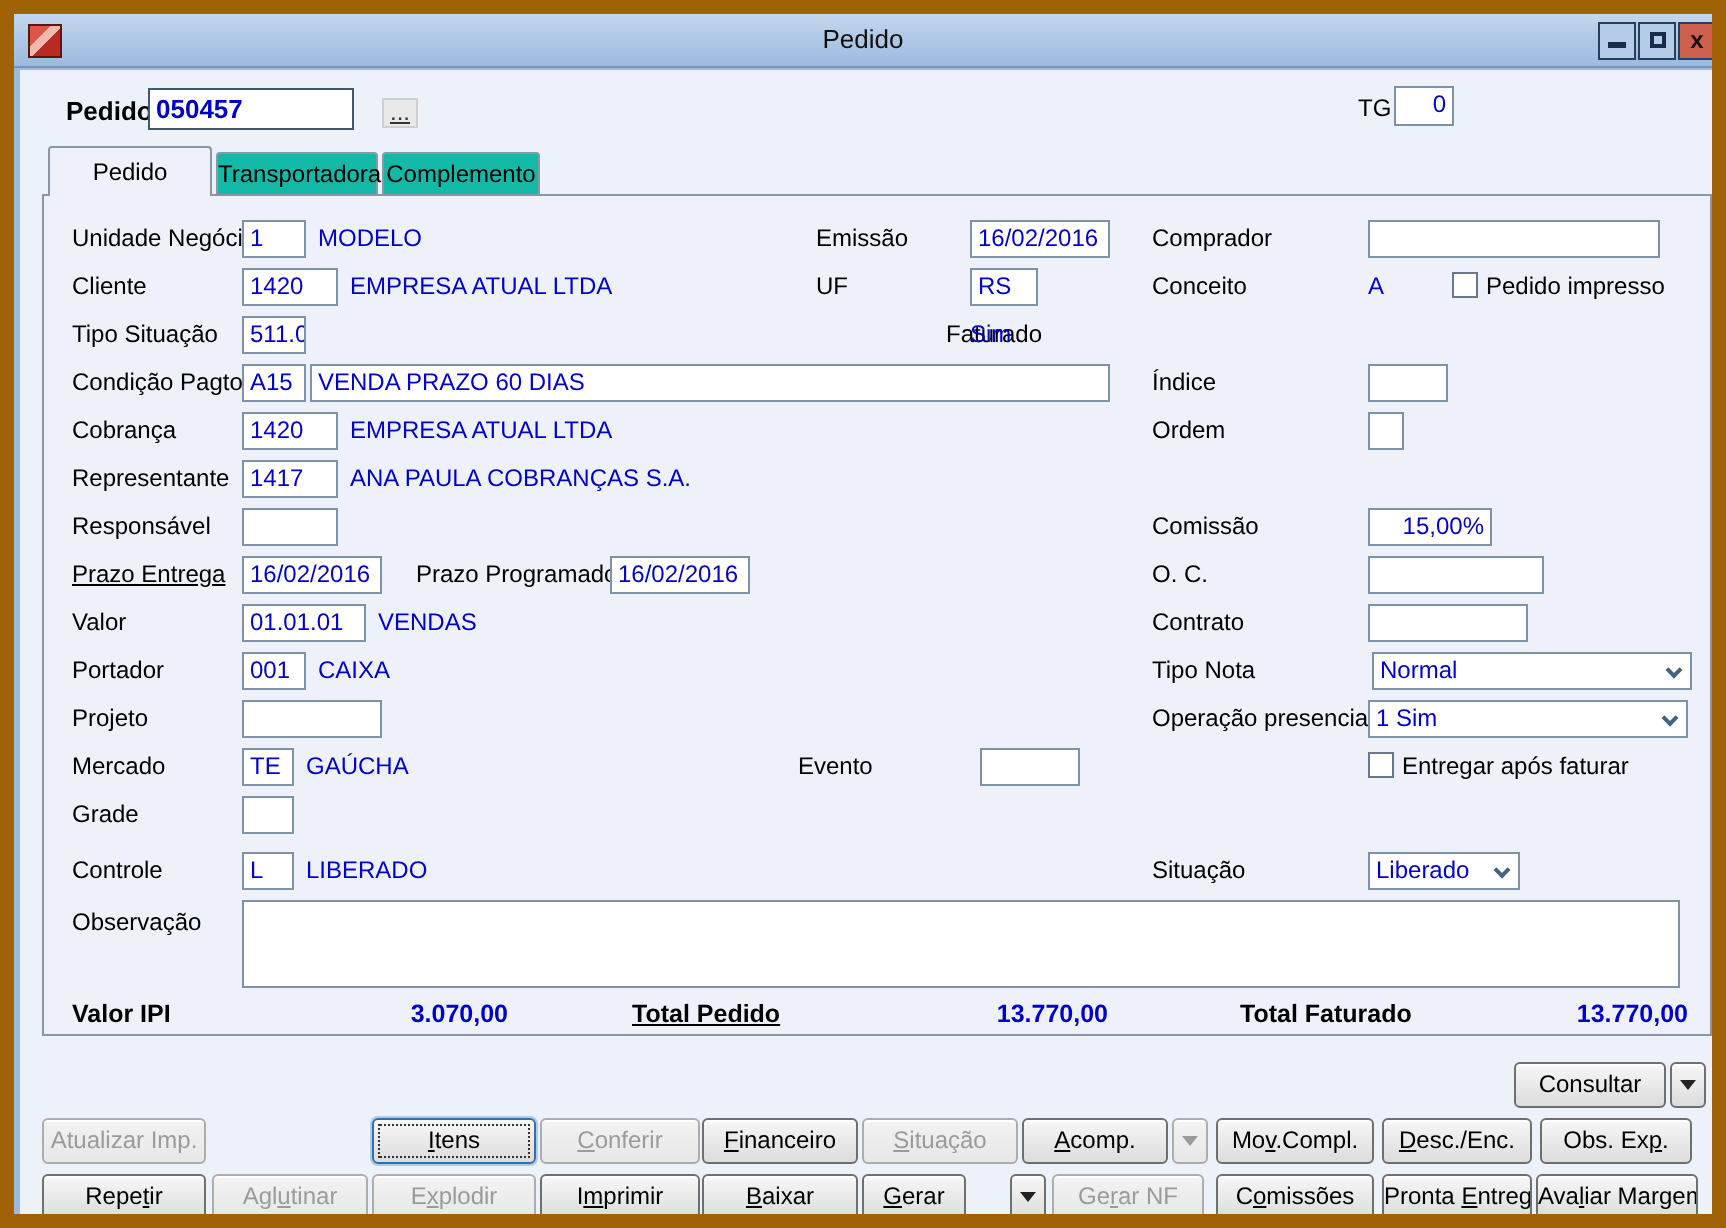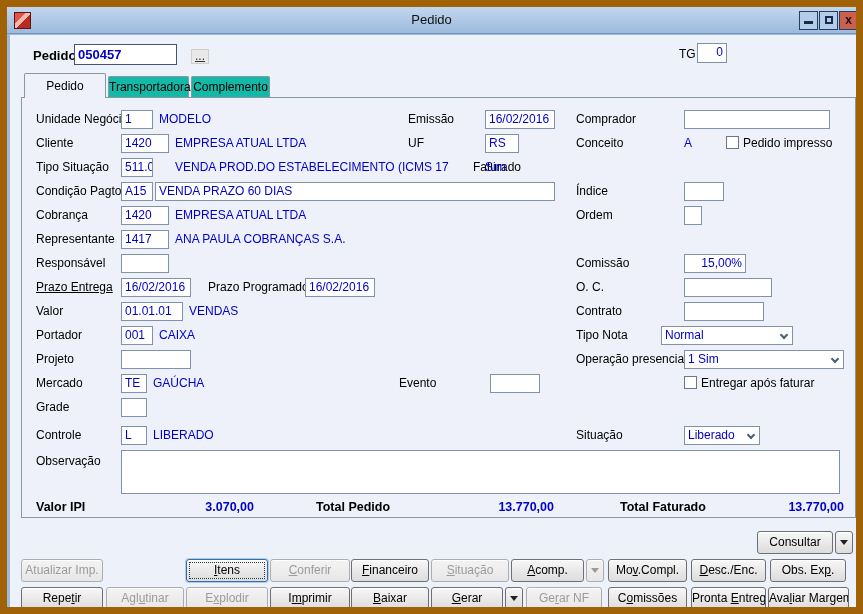--- a/index.html
+++ b/index.html
@@ -95,21 +95,20 @@
     <div class="val" style="left:153px;top:36px;">EMPRESA ATUAL LTDA</div>
     <div class="lbl" style="left:386px;top:36px;">UF</div>
     <div class="inp" style="left:463px;top:36px;width:34px;">RS</div>
     <div class="lbl" style="left:554px;top:36px;">Conceito</div>
     <div class="val" style="left:662px;top:36px;">A</div>
     <span class="cb" style="left:704px;top:38px;"></span>
     <div class="lbl" style="left:721px;top:36px;">Pedido impresso</div>
 
     <div class="lbl" style="left:14px;top:60px;">Tipo Situação</div>
     <div class="inp" style="left:99px;top:60px;width:32px;">511.01</div>
-    <div class="val" style="left:153px;top:60px;width:296px;overflow:hidden;">VENDA PROD.DO ESTABELECIMENTO (ICMS 17</div>
     <div class="lbl" style="left:451px;top:60px;">Faturado</div>
     <div class="val" style="left:463px;top:60px;">Sim</div>
 
     <div class="lbl" style="left:14px;top:84px;">Condição Pagto.</div>
     <div class="inp" style="left:99px;top:84px;width:32px;">A15</div>
     <div class="inp" style="left:133px;top:84px;width:400px;">VENDA PRAZO 60 DIAS</div>
     <div class="lbl" style="left:554px;top:84px;">Índice</div>
     <div class="inp" style="left:662px;top:84px;width:40px;"></div>
 
     <div class="lbl" style="left:14px;top:108px;">Cobrança</div>
@@ -137,21 +136,21 @@
     <div class="lbl" style="left:14px;top:204px;">Valor</div>
     <div class="inp" style="left:99px;top:204px;width:62px;">01.01.01</div>
     <div class="val" style="left:167px;top:204px;">VENDAS</div>
     <div class="lbl" style="left:554px;top:204px;">Contrato</div>
     <div class="inp" style="left:662px;top:204px;width:80px;"></div>
 
     <div class="lbl" style="left:14px;top:228px;">Portador</div>
     <div class="inp" style="left:99px;top:228px;width:32px;">001</div>
     <div class="val" style="left:137px;top:228px;">CAIXA</div>
     <div class="lbl" style="left:554px;top:228px;">Tipo Nota</div>
-    <div class="dd" style="left:639px;top:228px;width:132px;">
+    <div class="dd" style="left:664px;top:228px;width:160px;">
       <span>Normal</span>
       <span class="chev"></span>
     </div>
 
     <div class="lbl" style="left:14px;top:252px;">Projeto</div>
     <div class="inp" style="left:99px;top:252px;width:70px;"></div>
     <div class="lbl" style="left:554px;top:252px;">Operação presencial</div>
     <div class="dd" style="left:662px;top:252px;width:160px;">
       <span>1 Sim</span>
       <span class="chev"></span>
@@ -175,21 +174,21 @@
     <div class="dd" style="left:662px;top:328px;width:76px;">
       <span>Liberado</span>
       <span class="chev"></span>
     </div>
 
     <div class="lbl" style="left:14px;top:354px;">Observação</div>
     <div class="inp" style="left:99px;top:352px;width:719px;height:44px;"></div>
 
     <div class="tot-lbl" style="left:14px;top:402px;">Valor IPI</div>
     <div class="tot-val" style="left:120px;top:402px;width:112px;">3.070,00</div>
-    <div class="tot-lbl" style="left:294px;top:402px;">Total Pedido</div>
+    <div class="tot-lbl" style="left:294px;top:402px;text-decoration:underline;">Total Pedido</div>
     <div class="tot-val" style="left:420px;top:402px;width:112px;">13.770,00</div>
     <div class="tot-lbl" style="left:598px;top:402px;">Total Faturado</div>
     <div class="tot-val" style="left:708px;top:402px;width:114px;">13.770,00</div>
   </div>
 
   <div class="btn" style="left:750px;top:524px;width:76px;">Consultar</div>
   <div class="btn" style="left:828px;top:524px;width:18px;"><span class="tri"></span></div>
 
   <div class="btn dis" style="left:14px;top:552px;width:82px;">Atualizar Imp.</div>
   <div class="btn focus" style="left:179px;top:552px;width:82px;"><u>I</u>tens</div>
@@ -200,19 +199,19 @@
   <div class="btn dis" style="left:579px;top:552px;width:18px;"><span class="tri"></span></div>
   <div class="btn" style="left:601px;top:552px;width:79px;">Mo<u>v</u>.Compl.</div>
   <div class="btn" style="left:684px;top:552px;width:75px;"><u>D</u>esc./Enc.</div>
   <div class="btn" style="left:763px;top:552px;width:76px;">Obs. Ex<u>p</u>.</div>
 
   <div class="btn" style="left:14px;top:580px;width:82px;">Repe<u>t</u>ir</div>
   <div class="btn dis" style="left:99px;top:580px;width:78px;">Agl<u>u</u>tinar</div>
   <div class="btn dis" style="left:179px;top:580px;width:82px;">E<u>x</u>plodir</div>
   <div class="btn" style="left:263px;top:580px;width:80px;">I<u>m</u>primir</div>
   <div class="btn" style="left:344px;top:580px;width:78px;"><u>B</u>aixar</div>
-  <div class="btn" style="left:424px;top:580px;width:72px;"><u>G</u>erar</div>
+  <div class="btn" style="left:424px;top:580px;width:52px;"><u>G</u>erar</div>
   <div class="btn" style="left:498px;top:580px;width:18px;"><span class="tri"></span></div>
   <div class="btn dis" style="left:519px;top:580px;width:76px;">Ge<u>r</u>ar NF</div>
   <div class="btn" style="left:601px;top:580px;width:79px;">C<u>o</u>missões</div>
   <div class="btn" style="left:684px;top:580px;width:75px;">Pronta <u>E</u>ntrega</div>
   <div class="btn" style="left:761px;top:580px;width:81px;">Ava<u>l</u>iar Margem</div>
 </div>
 
 </body></html>

